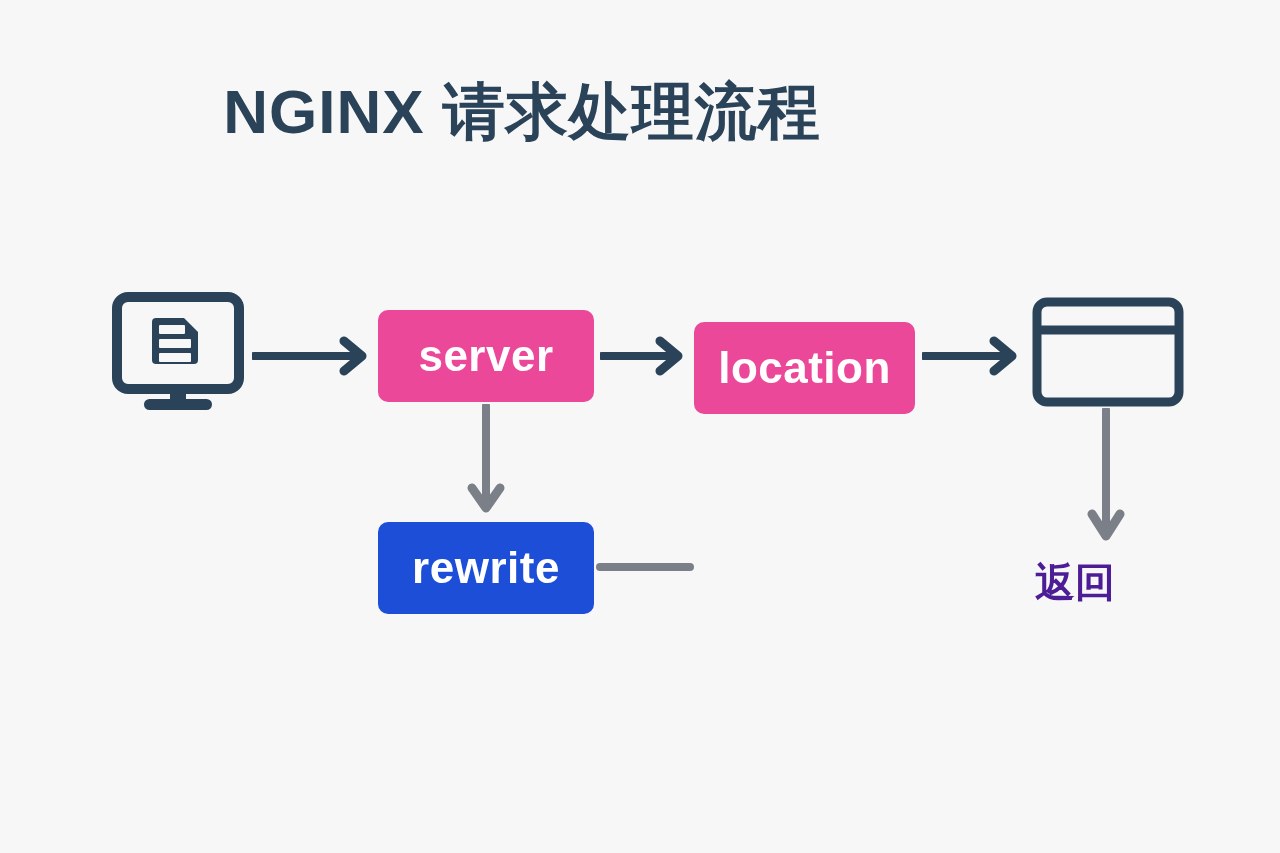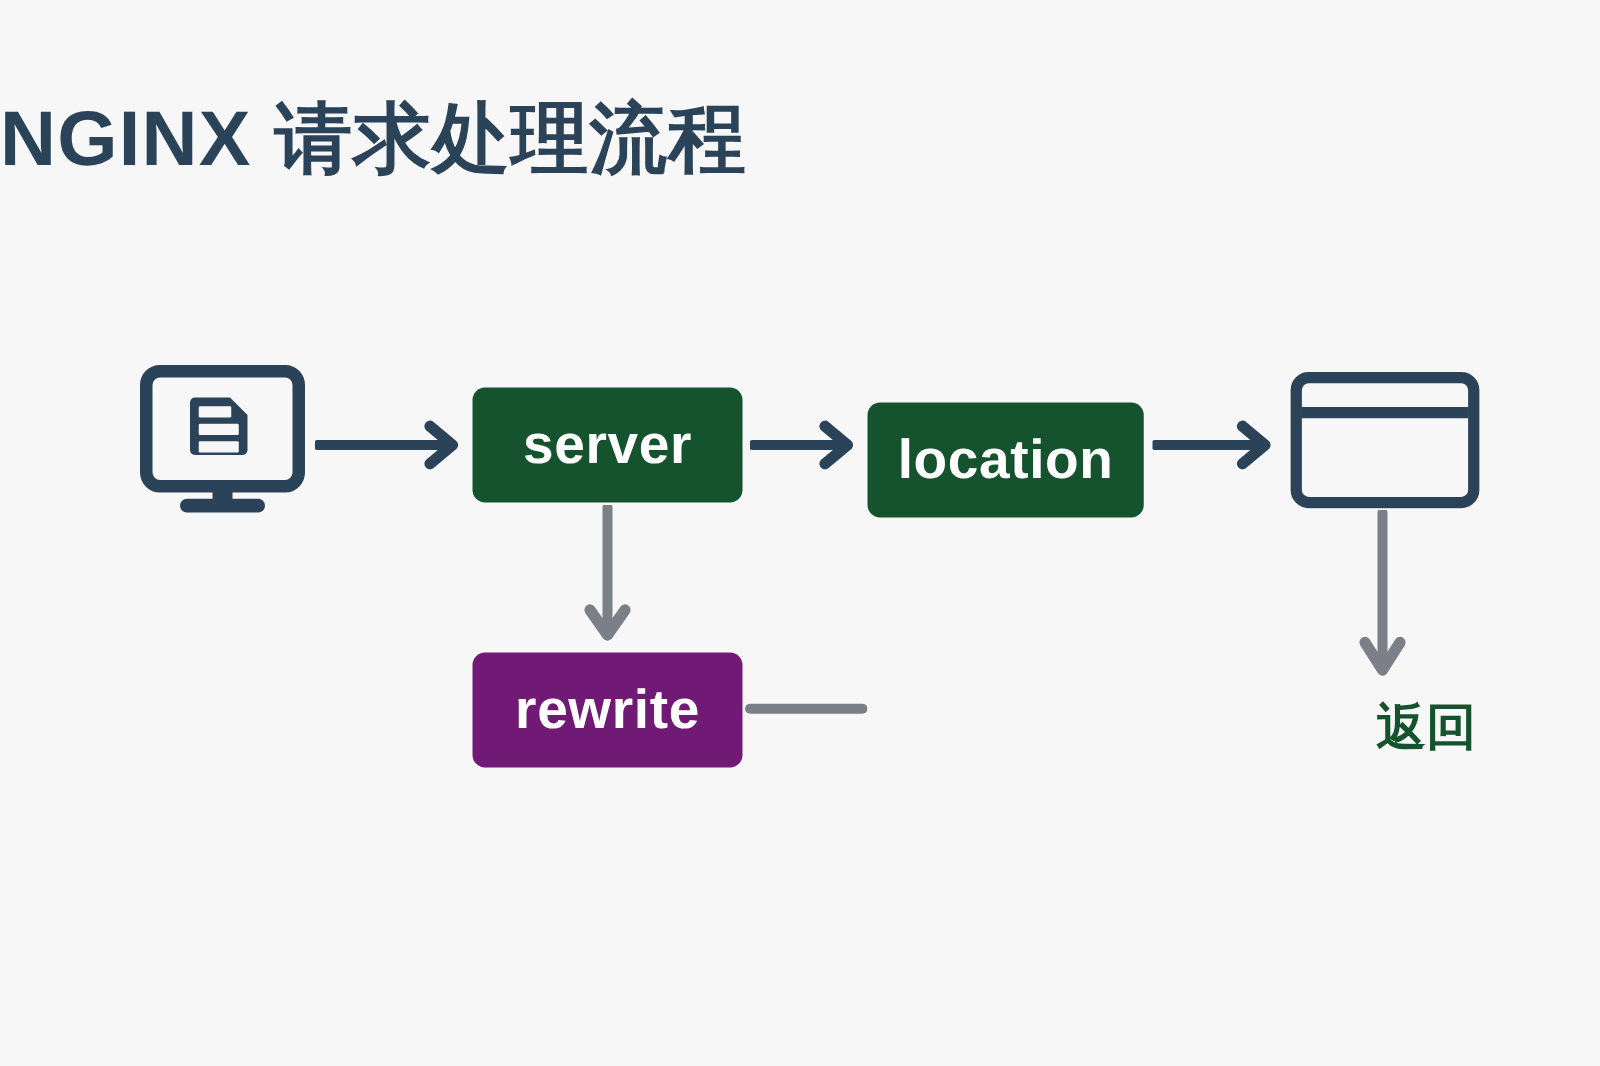--- a/index.html
+++ b/index.html
@@ -18,21 +18,21 @@
     width: 1280px;
     height: 853px;
   }
 
   
   .title {
     position: absolute;
     left: 0;
     top: 78px;
     width: 1044px;
-    text-align: left;
+    text-align: center;
     font-size: 62px;
     font-weight: bold;
     color: #2b4358;
     letter-spacing: 1px;
     line-height: 1.1;
     white-space: nowrap;
   }
 
   
   .node {
@@ -40,22 +40,22 @@
     border-radius: 10px;
     display: flex;
     align-items: center;
     justify-content: center;
     color: #ffffff;
     font-weight: bold;
     font-size: 44px;
     letter-spacing: 0.5px;
     box-sizing: border-box;
   }
-  .node-dark { background: #14532d; }
-  .node-gray { background: #701a75; }
+  .node-dark { background: #ec4899; }
+  .node-gray { background: #1d4ed8; }
 
   #node-server    { left: 378px; top: 310px; width: 216px; height: 92px; }
   #node-location  { left: 694px; top: 310px; width: 221px; height: 92px; margin-top: 12px; }
   #node-rewrite   { left: 378px; top: 522px; width: 216px; height: 92px; }
   #node-proxypass { left: 694px; top: 522px; width: 314px; height: 92px; font-size: 42px; }
 
   
   .icon-wrap {
     position: absolute;
   }
@@ -70,24 +70,24 @@
   #arrow-server-rewrite  { left: 466px; top: 404px; width: 40px;  height: 116px; }
   #line-rewrite-proxy    { left: 596px; top: 552px; width: 98px;  height: 30px; }
   #arrow-result-return   { left: 1086px; top: 408px; width: 40px; height: 140px; }
 
   
   .return-label {
     position: absolute;
     left: 1035px;
     top: 558px;
     width: 146px;
-    text-align: right;
+    text-align: left;
     font-size: 40px;
     font-weight: bold;
-    color: #14532d;
+    color: #4c1d95;
     line-height: 1.2;
     white-space: nowrap;
   }
 </style>
 </head>
 <body>
 
 <div id="canvas">
 
   <div class="title">NGINX 请求处理流程</div>

